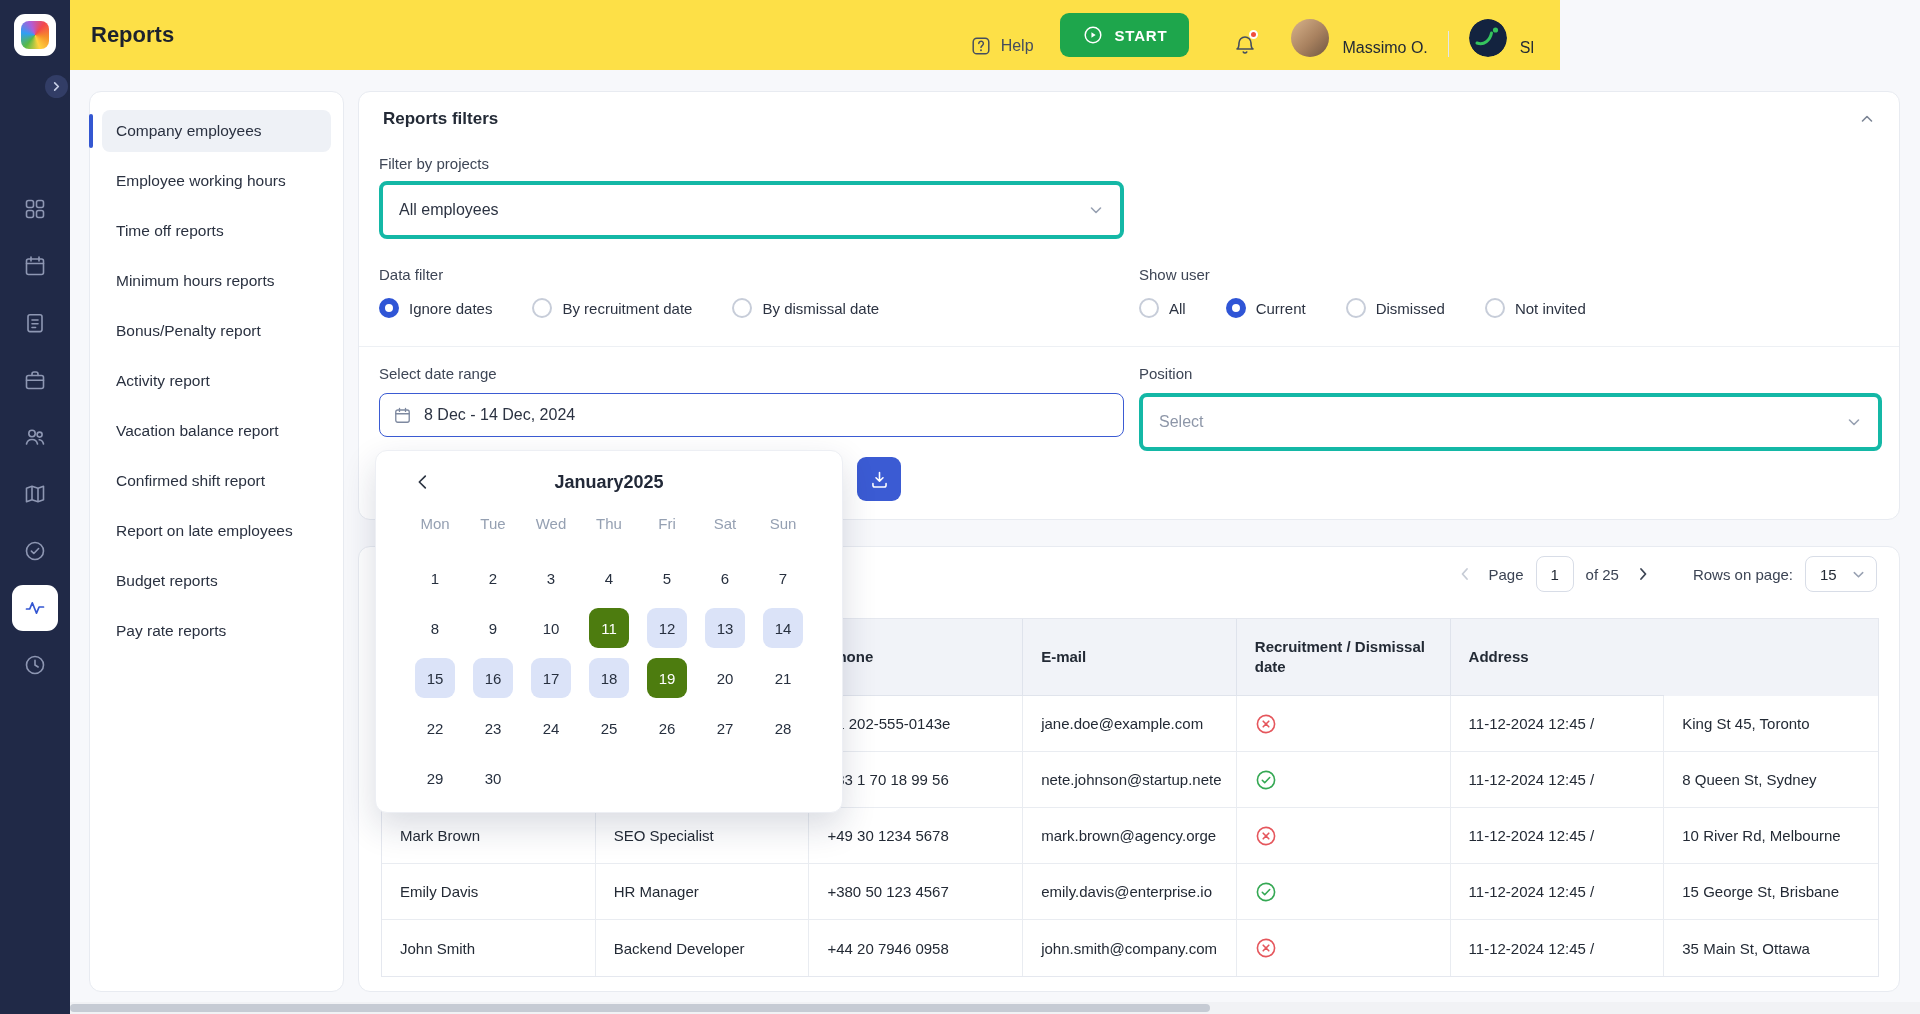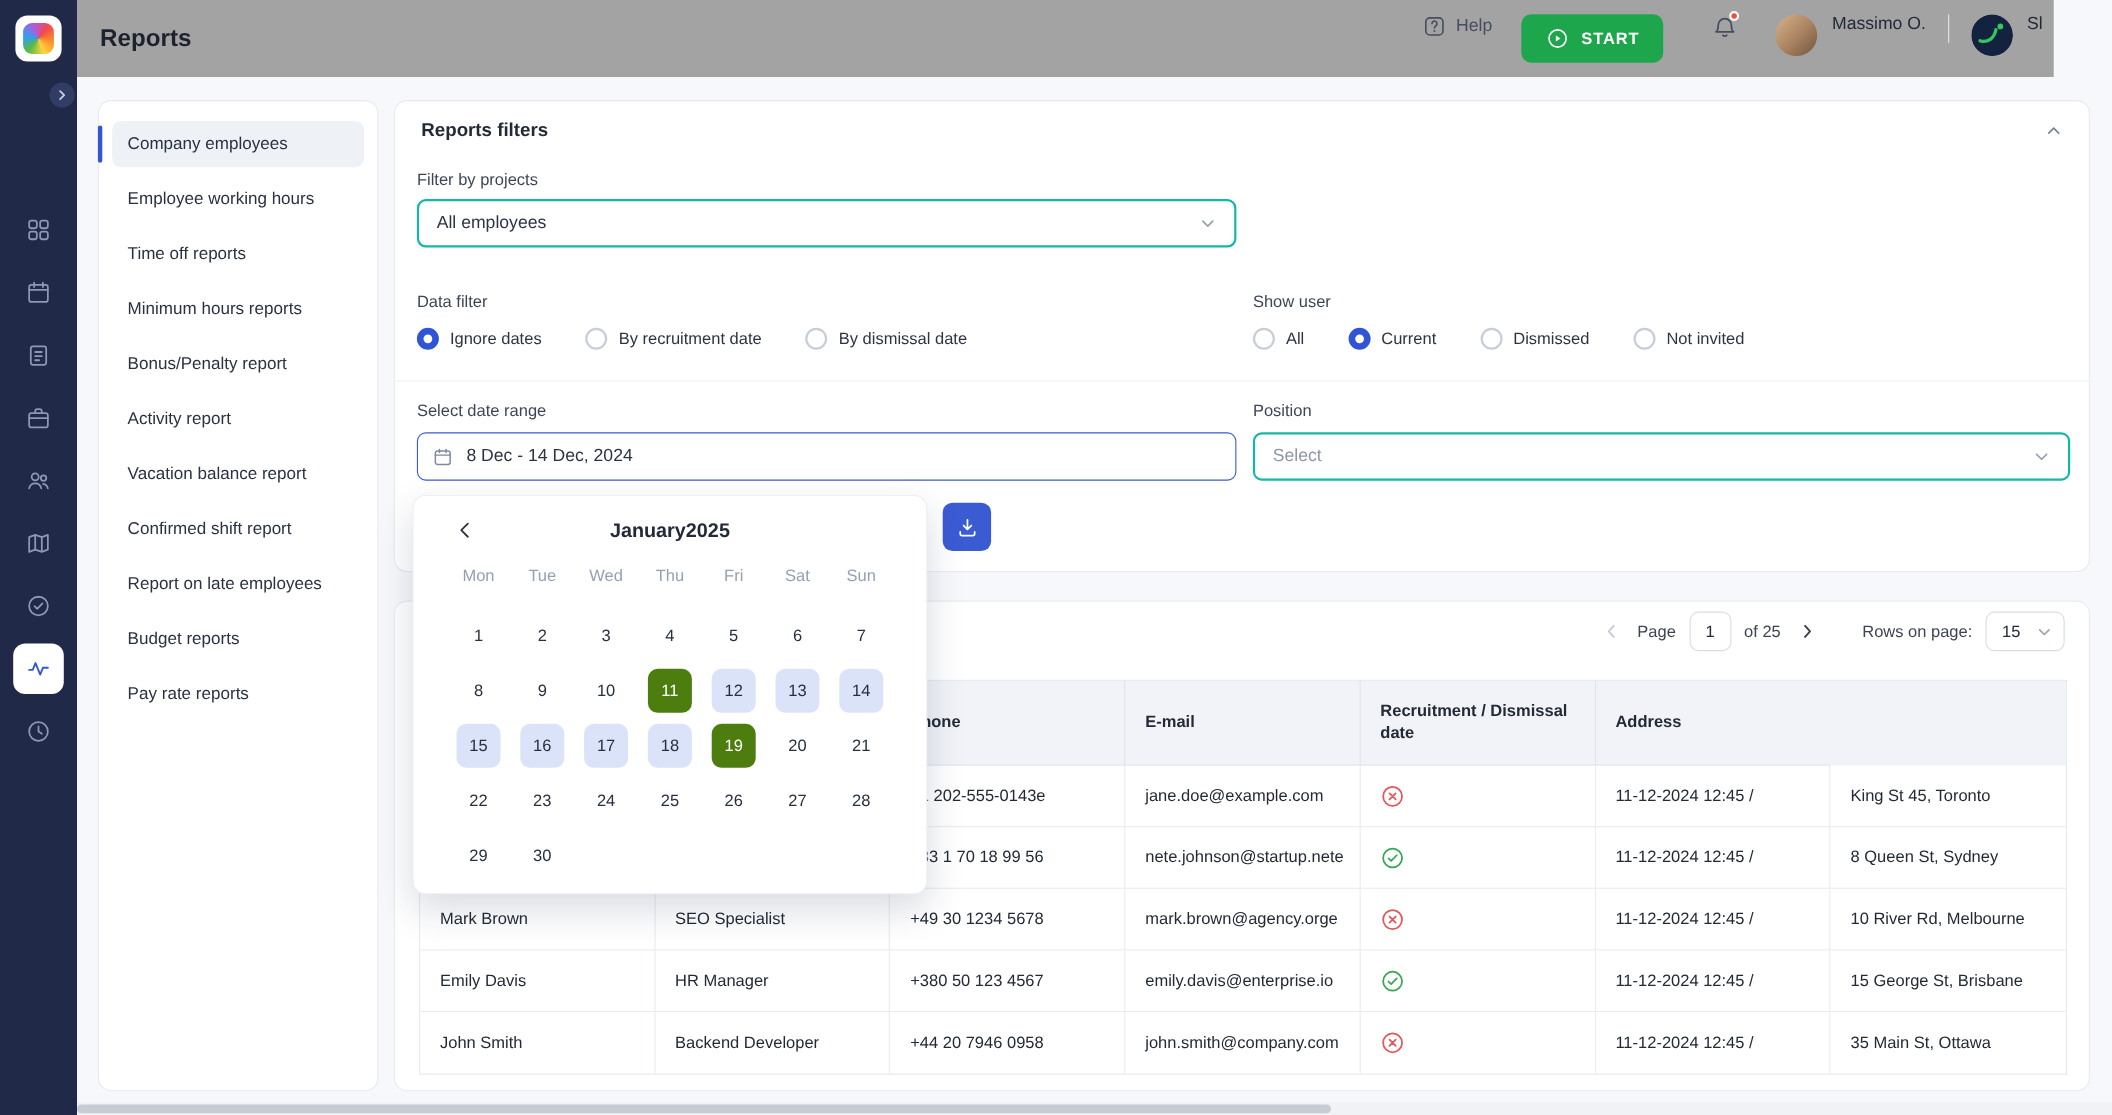--- a/index.html
+++ b/index.html
@@ -10,44 +10,44 @@
   
   .rail{position:absolute;left:0;top:0;width:70px;height:1014px;background:#202947;z-index:40}
   .logo{position:absolute;left:14px;top:14px;width:42px;height:42px;background:#fff;border-radius:11px;display:flex;align-items:center;justify-content:center}
   .logo-core{width:28px;height:28px;border-radius:8px;background:conic-gradient(from 40deg,#f4484d,#f68f2a,#ffd23e,#58b947,#2f9ff4,#b15cd8,#f4484d)}
   .rail-expand{position:absolute;left:45px;top:75px;width:23px;height:23px;border-radius:50%;background:#323d66;color:#c7cfe6;display:flex;align-items:center;justify-content:center;font-size:13px;cursor:pointer;z-index:45}
   .rail-icons{position:absolute;left:0;top:180px;width:70px;display:flex;flex-direction:column}
   .rail-slot{height:57px;width:70px;display:flex;align-items:center;justify-content:center;color:#8e97b3;cursor:pointer}
   .rail-active-box{width:46px;height:46px;background:#fff;border-radius:11px;display:flex;align-items:center;justify-content:center;color:#3356d2}
 
   
-  .header{position:absolute;left:70px;top:0;width:1797px;height:70px;background:#a3a3a3;display:flex;align-items:center;padding:0 10px 0 21px}
+  .header{position:absolute;left:70px;top:0;width:1490px;height:70px;background:#fde047;display:flex;align-items:center;padding:0 26px 0 21px}
   .page-title{font-size:22px;font-weight:700;color:#1c222e}
-  .header-right{margin-left:auto;display:flex;align-items:flex-start}
+  .header-right{margin-left:auto;display:flex;align-items:flex-end}
   .help{display:flex;align-items:center;gap:9px;font-size:16px;color:#454d5e;cursor:pointer}
   .start-btn{margin-left:26px;height:44px;padding:0 22px;border:none;border-radius:9px;background:#1ea64c;color:#fff;font-family:inherit;font-size:15px;font-weight:700;letter-spacing:.8px;display:flex;align-items:center;gap:11px;cursor:pointer}
   .bell{margin-left:44px;position:relative;cursor:pointer;display:flex}
   .bell-dot{position:absolute;right:-1px;top:-3px;width:9px;height:9px;border-radius:50%;background:#f04d3e;border:2px solid #fff}
   .avatar{margin-left:34px;width:38px;height:38px;border-radius:50%;background:linear-gradient(135deg,#d9b48c 0%,#a8815f 55%,#6e5440 100%);cursor:pointer;flex:none}
   .uname{margin-left:13px;font-size:16px;color:#232a36;cursor:pointer;white-space:nowrap}
   .vdiv{width:1px;height:26px;background:#e3e6ec;margin:0 20px}
   .partner-avatar{width:38px;height:38px;border-radius:50%;overflow:hidden;cursor:pointer;flex:none}
 
   
   .menu-card{position:absolute;left:89px;top:91px;width:255px;height:901px;background:#fff;border:1px solid #e8ebf1;border-radius:12px;padding:18px 12px;z-index:10}
   .menu-item{position:relative;height:42px;margin-bottom:8px;display:flex;align-items:center;padding:0 14px;border-radius:8px;font-size:15.5px;color:#2a3140;cursor:pointer;white-space:nowrap}
   .menu-item.active{background:#eef1f6}
   .menu-item.active::before{content:"";position:absolute;left:-13px;top:4px;width:4px;height:34px;border-radius:4px;background:#3457d1}
 
   
   .filters-card{position:absolute;left:358px;top:91px;width:1542px;height:429px;background:#fff;border:1px solid #e8ebf1;border-radius:12px;z-index:10}
   .fc-head{position:absolute;left:0;top:0;width:100%;height:54px;display:flex;align-items:center;padding:0 24px;font-size:17px;font-weight:700;color:#232a36}
   .fc-collapse{margin-left:auto;cursor:pointer;display:flex}
   .flabel{position:absolute;font-size:15px;color:#3e4656;white-space:nowrap}
-  .select{position:absolute;height:44px;border:2px solid #14b8a6;border-radius:8px;background:#fff;display:flex;align-items:center;padding:0 16px;font-size:16px;color:#2c3342;cursor:pointer}
+  .select{position:absolute;height:58px;border:4px solid #14b8a6;border-radius:8px;background:#fff;display:flex;align-items:center;padding:0 16px;font-size:16px;color:#2c3342;cursor:pointer}
   .select .chev{margin-left:auto;display:flex}
   .select.placeholder .sel-text{color:#8d96a8}
   .radio-group{position:absolute;display:flex;gap:40px}
   .radio-opt{display:flex;align-items:center;gap:10px;font-size:15px;color:#2c3342;cursor:pointer;white-space:nowrap}
   .rdot{width:20px;height:20px;border-radius:50%;border:2px solid #c7cdd9;background:#fff;flex:none}
   .radio-opt.checked .rdot{border:6px solid #2f55d6}
   .fc-divider{position:absolute;left:0;top:254px;width:100%;height:1px;background:#edf0f4}
   .date-input{position:absolute;left:20px;top:301px;width:745px;height:44px;border:1.5px solid #3b5bd3;border-radius:8px;background:#fff;display:flex;align-items:center;gap:12px;padding:0 13px;font-size:16px;color:#2c3342;cursor:pointer}
   .download-btn{position:absolute;left:498px;top:365px;width:44px;height:44px;border:none;border-radius:9px;background:#3b5bd3;display:flex;align-items:center;justify-content:center;cursor:pointer}
 

